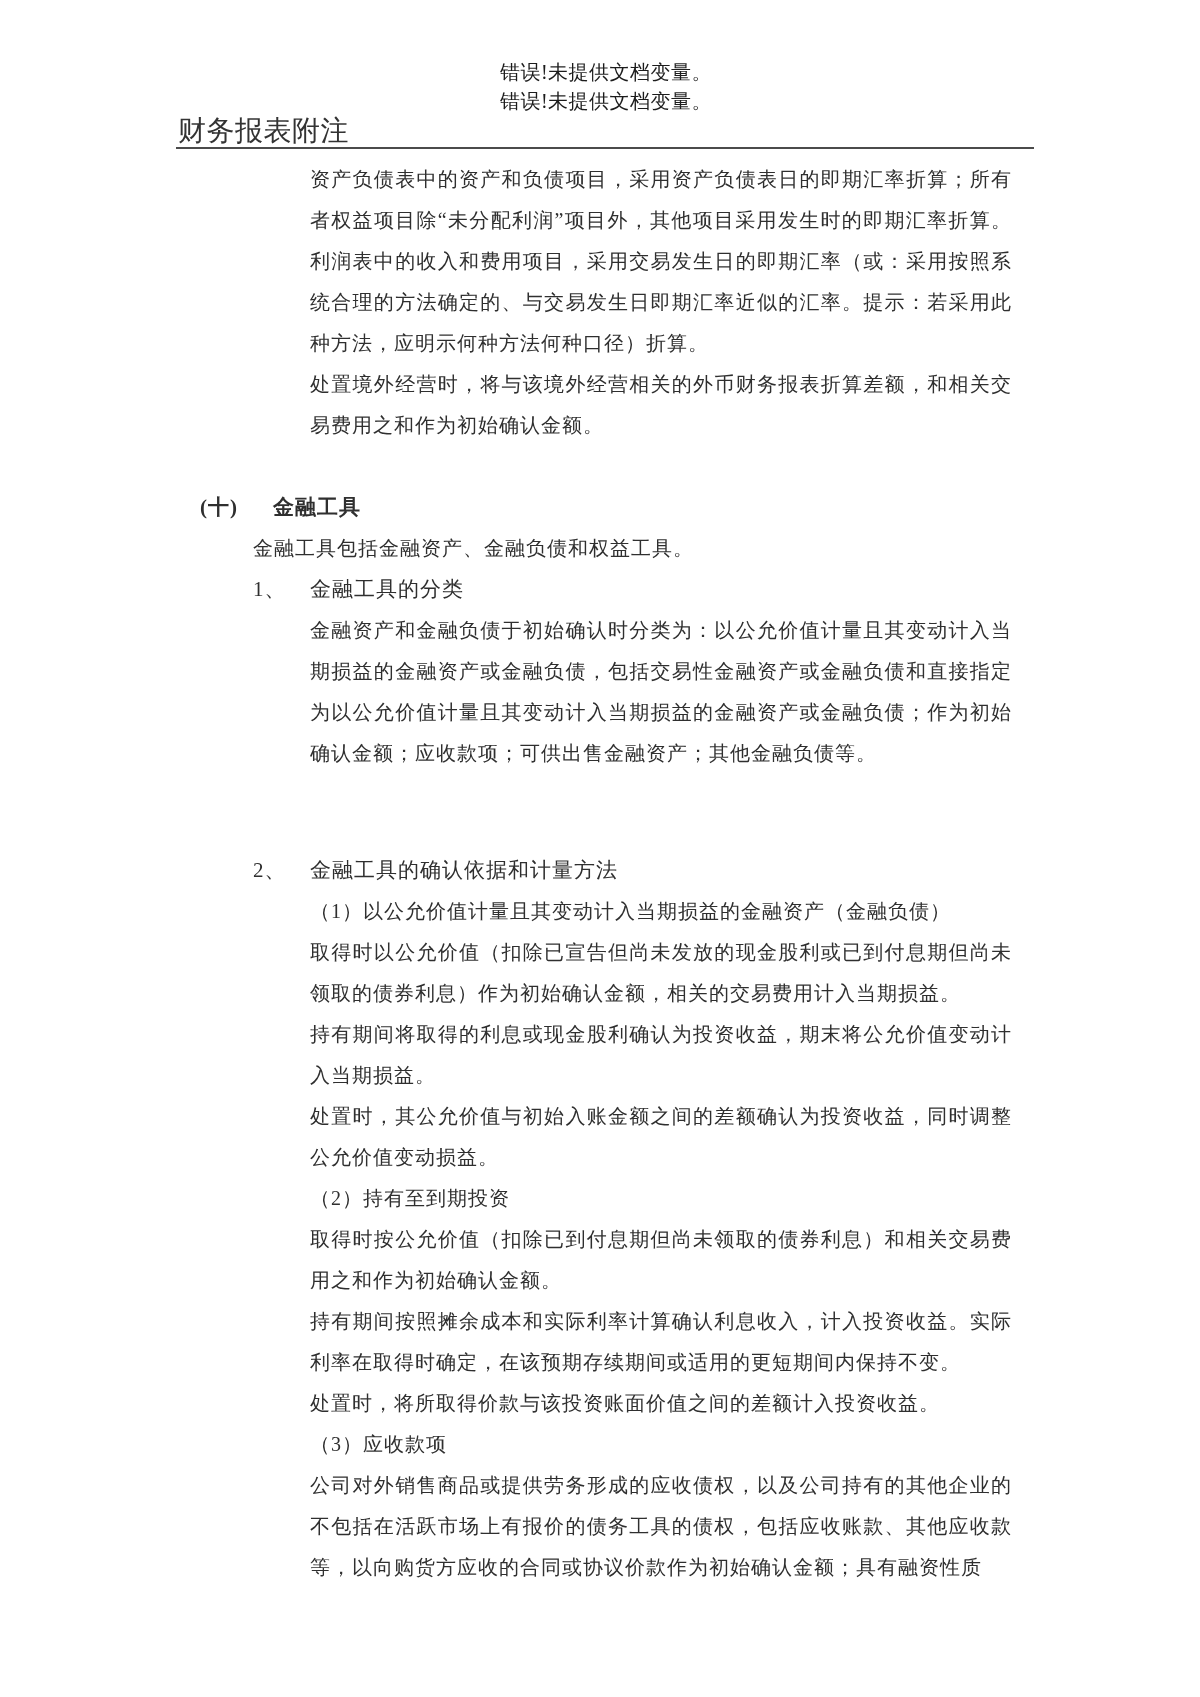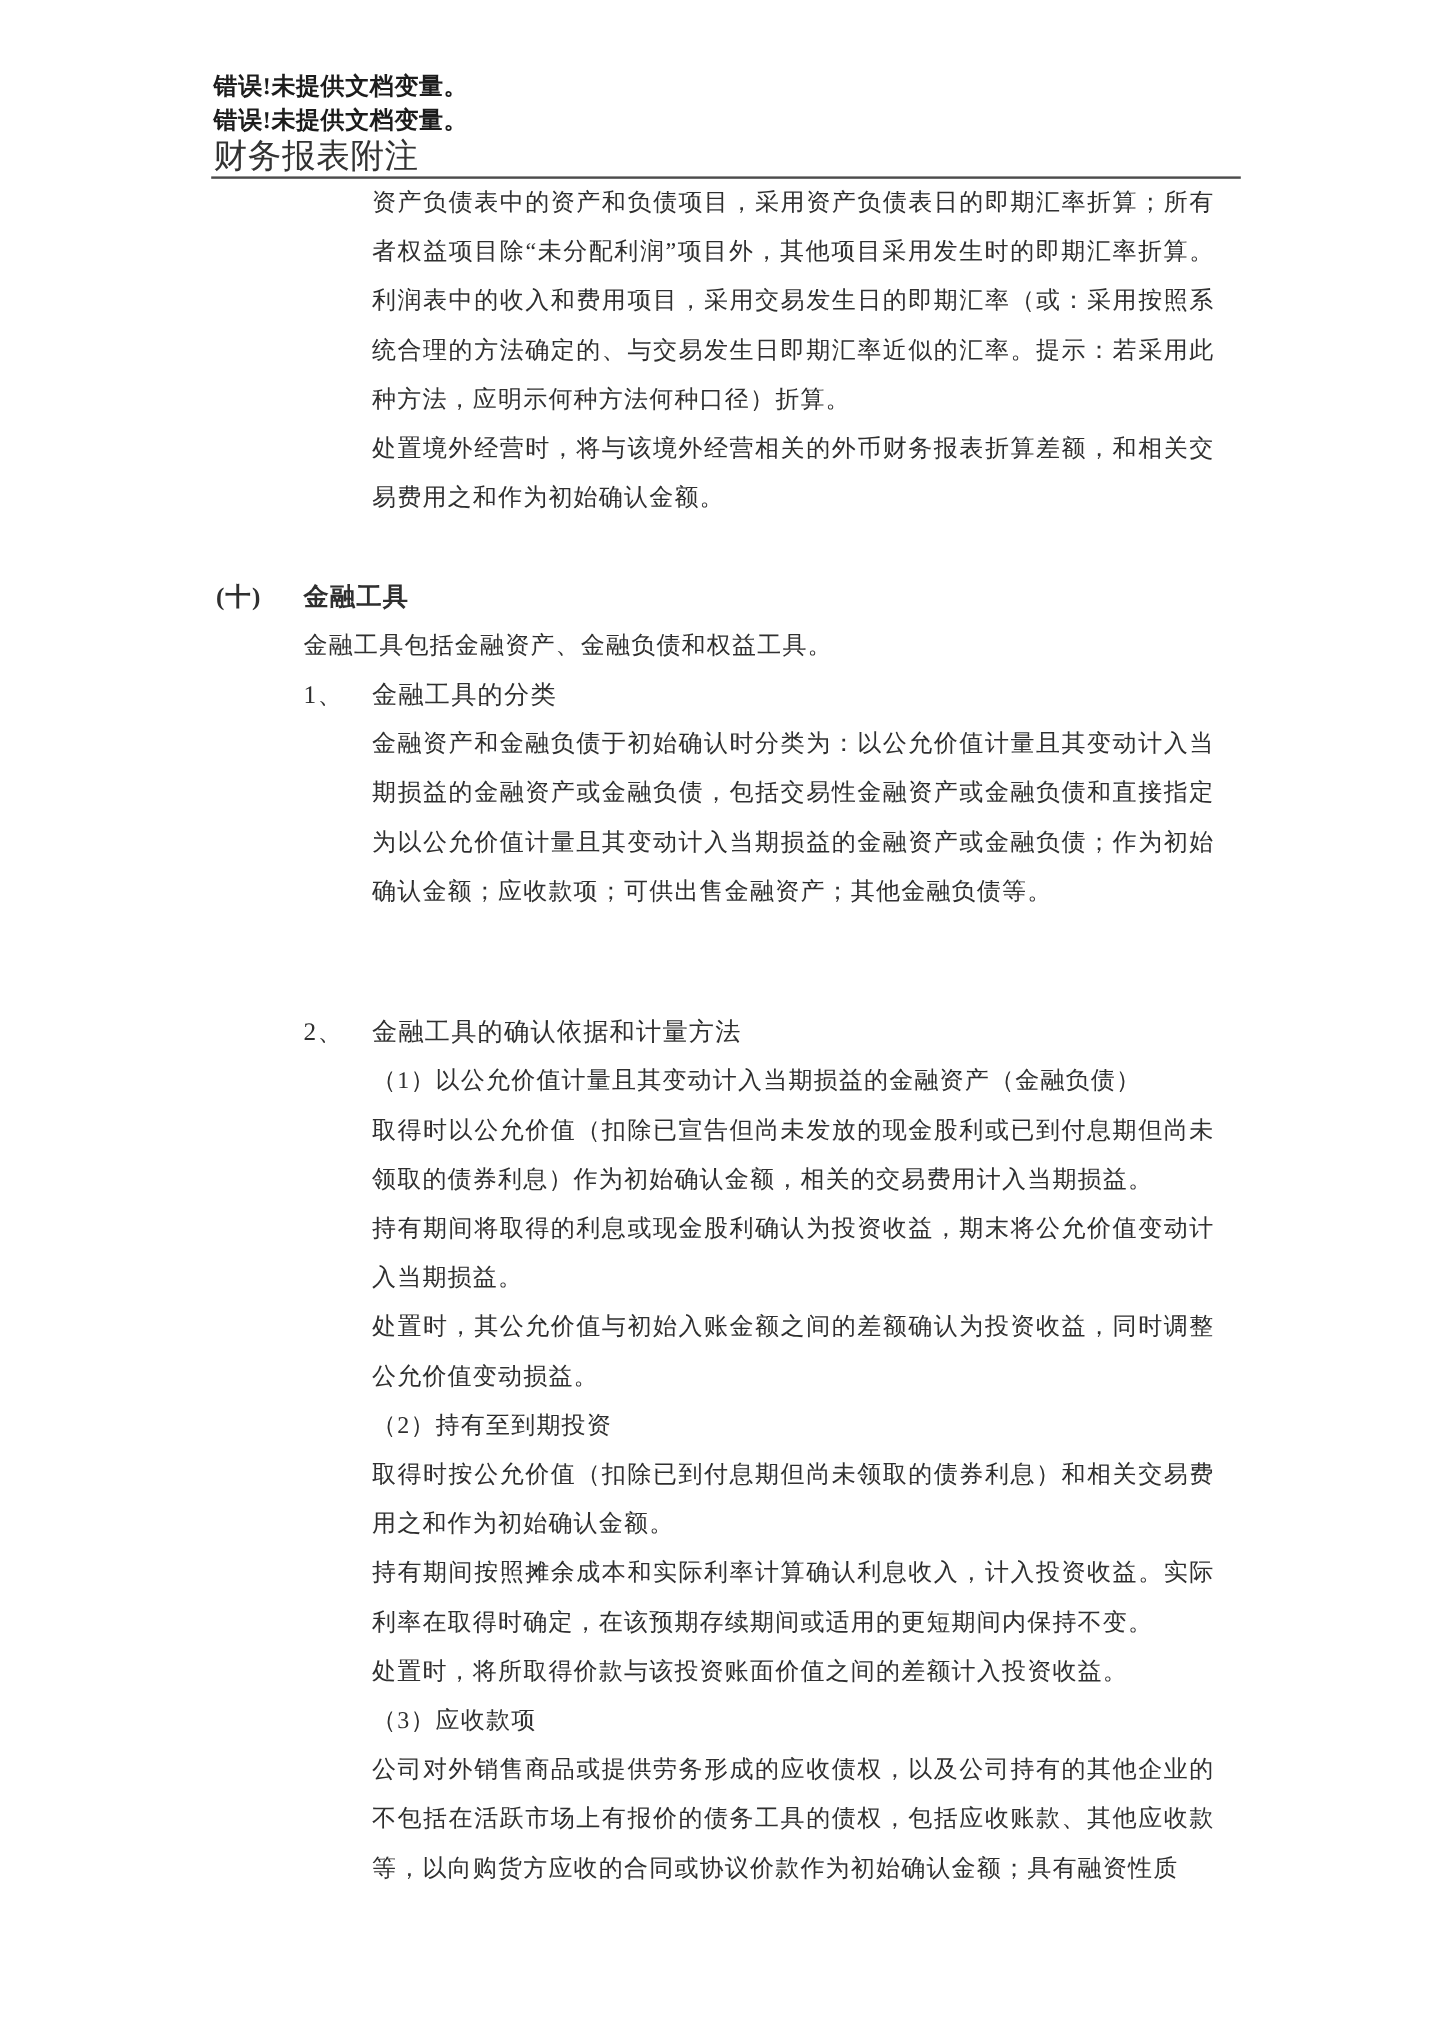--- a/index.html
+++ b/index.html
@@ -9,51 +9,53 @@
     height: 1697px;
     margin: 0 auto;
     background: var(--bg-color, #ffffff);
     font-family: "Liberation Serif", "DejaVu Serif", serif;
     color: var(--text-color, #2f2f2f);
     overflow: hidden;
   }
   
   .header { padding: 58px 166px 0 178px; }
   .header-line-bold {
-    font-weight: 700;
+    font-weight: 400;
     font-size: 20px;
     line-height: 29px;
     letter-spacing: 0.5px;
     color: #1c1c1c;
+    text-align: center;
   }
   .header-line-normal {
     font-weight: 400;
     font-size: 28px;
     line-height: 29px;
     letter-spacing: 0.5px;
     color: #333333;
   }
   .header-rule {
     height: 2px;
     margin: 2px 166px 0 176px;
     background: var(--rule-color, #4b4b4b);
   }
   
   .doc-body { font-size: 20px; line-height: 41px; letter-spacing: 1px; }
-  .intro-block { padding-top: 0; }
+  .intro-block { padding-top: 10px; }
   .para {
     margin: 0 0 0 310px;
     width: 702px;
     text-align: justify;
   }
   .sec-head {
     margin-top: 41px;
     font-weight: 700;
     font-size: 21px;
     white-space: nowrap;
+    padding-left: 20px;
   }
   .sec-num { display: inline-block; margin-left: 180px; width: 73px; }
   .sec-intro { margin-left: 253px; }
   .sub-head { font-weight: 400; font-size: 21px; white-space: nowrap; }
   .sub-num { display: inline-block; margin-left: 253px; width: 57px; }
   .sub2 { margin-top: 76px; }
 </style>
 </head>
 <body>
 

